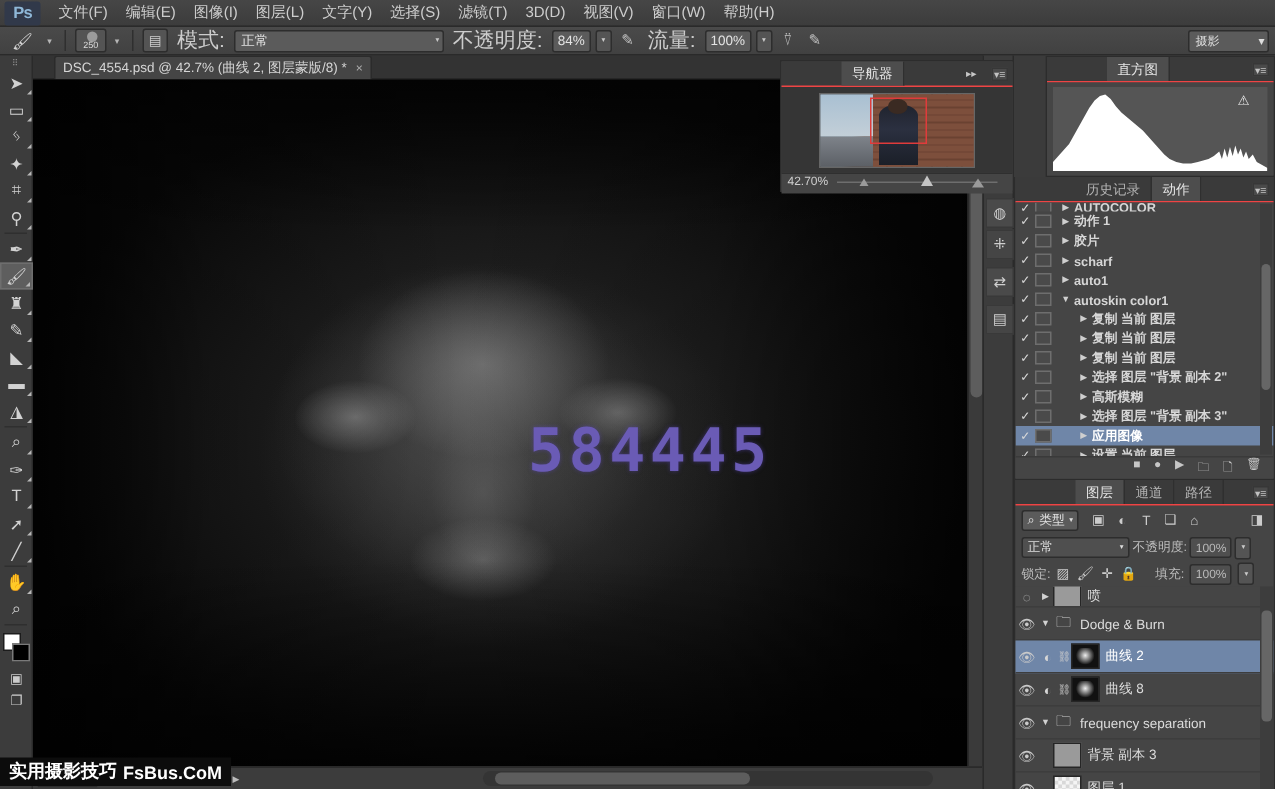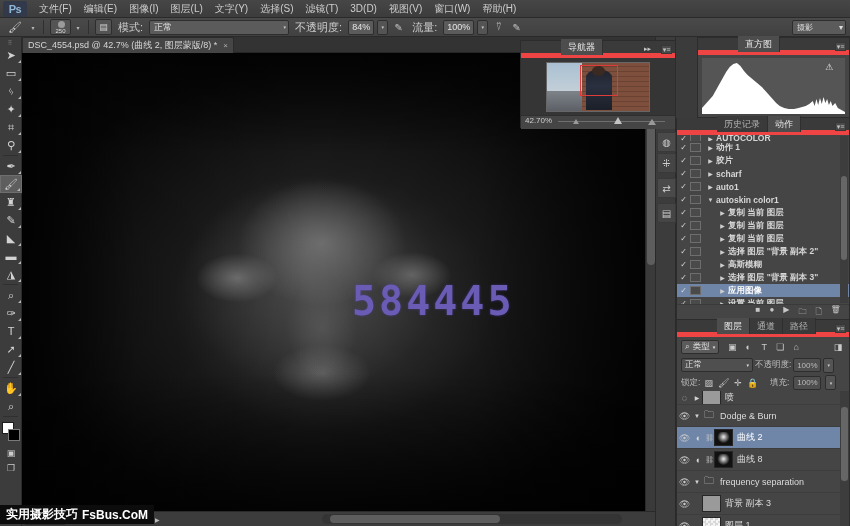--- a/index.html
+++ b/index.html
@@ -59,21 +59,21 @@
   }
   .brush-preview .num {
     font-size:6px; color:#dcdcdc; position:absolute; bottom:0px; left:0; width:100%;
     text-align:center; line-height:6px;
   }
   .opt-iconbtn {
     width:17px; height:16px; background:#545454; border:1px solid #2d2d2d;
     border-radius:2px; display:flex; align-items:center; justify-content:center;
     font-size:9px; color:#cfcfcf;
   }
-  .opt-label { font-size:11px; color:#cccccc; padding:0 3px; white-space:nowrap; }
+  .opt-label { font-size:14px; color:#cccccc; padding:0 3px; white-space:nowrap; }
   .opt-select {
     height:15px; background:#5b5b5b; border:1px solid #2d2d2d; border-radius:2px;
     display:flex; align-items:center; padding:0 2px 0 4px; font-size:9px; color:#e0e0e0;
     min-width:30px; justify-content:space-between;
   }
   .opt-select .arrow { font-size:5px; color:#c9c9c9; margin-left:4px; }
   .opt-num {
     height:15px; background:#5b5b5b; border:1px solid #2d2d2d; border-radius:2px;
     display:flex; align-items:center; justify-content:center; font-size:9px;
     color:#e4e4e4; padding:0 3px; min-width:26px;
@@ -113,21 +113,21 @@
   .sw-bg { position:absolute; left:8px; top:8px; width:12px; height:12px; background:#000000; border:1px solid #7a7a7a; }
   .qmask { width:22px; height:15px; display:flex; align-items:center; justify-content:center; font-size:9px; color:#cccccc;}
   .screenmode { width:22px; height:15px; display:flex; align-items:center; justify-content:center; font-size:9px; color:#cccccc;}
 
   
   .doctab-row {
     position:absolute; top:37px; left:22px; width:633px; height:16px;
     background:#333333; border-bottom:1px solid #262626;
   }
   .doctab {
-    position:absolute; left:0; top:0px; height:16px;
+    position:absolute; left:14px; top:0px; height:16px;
     background:#454545; border:1px solid #2b2b2b; border-bottom:none;
     display:flex; align-items:center; padding:0 5px; gap:6px;
     font-size:9px; color:#d6d6d6; border-radius:2px 2px 0 0;
   }
   .doctab .x { font-size:8px; color:#b0b0b0; }
 
   
   .canvas-area {
     position:absolute; top:53px; left:22px; width:633px; height:458px;
     background:#2b2b2b; overflow:hidden;
@@ -208,21 +208,21 @@
   .dock-icon.alt { background:#454545; }
   .dock-gap { height:4px; }
 
   
   .panel-col { position:absolute; top:37px; left:676px; width:174px; height:489px; background:#3b3b3b; }
   .panel {
     background:#454545; border:1px solid #2c2c2c; border-top:none;
   }
   .panel-tabs {
     height:17px; background:#3a3a3a; display:flex; align-items:center;
-    border-bottom:5px solid #ef4444; position:relative;padding-left:40px;
+    border-bottom:1px solid #ef4444; position:relative;padding-left:40px;
   }
   .ptab {
     height:16px; line-height:16px; padding:0 7px; font-size:9px; color:#b4b4b4;
     background:#3a3a3a; border-right:1px solid #2f2f2f;
   }
   .ptab.active { background:#4d4d4d; color:#e6e6e6; }
   .panel-menu {
     position:absolute; right:3px; top:4px; width:11px; height:9px;
     display:flex; align-items:center; justify-content:center;
     font-size:7px; color:#c2c2c2; background:#4a4a4a; border:1px solid #373737;

